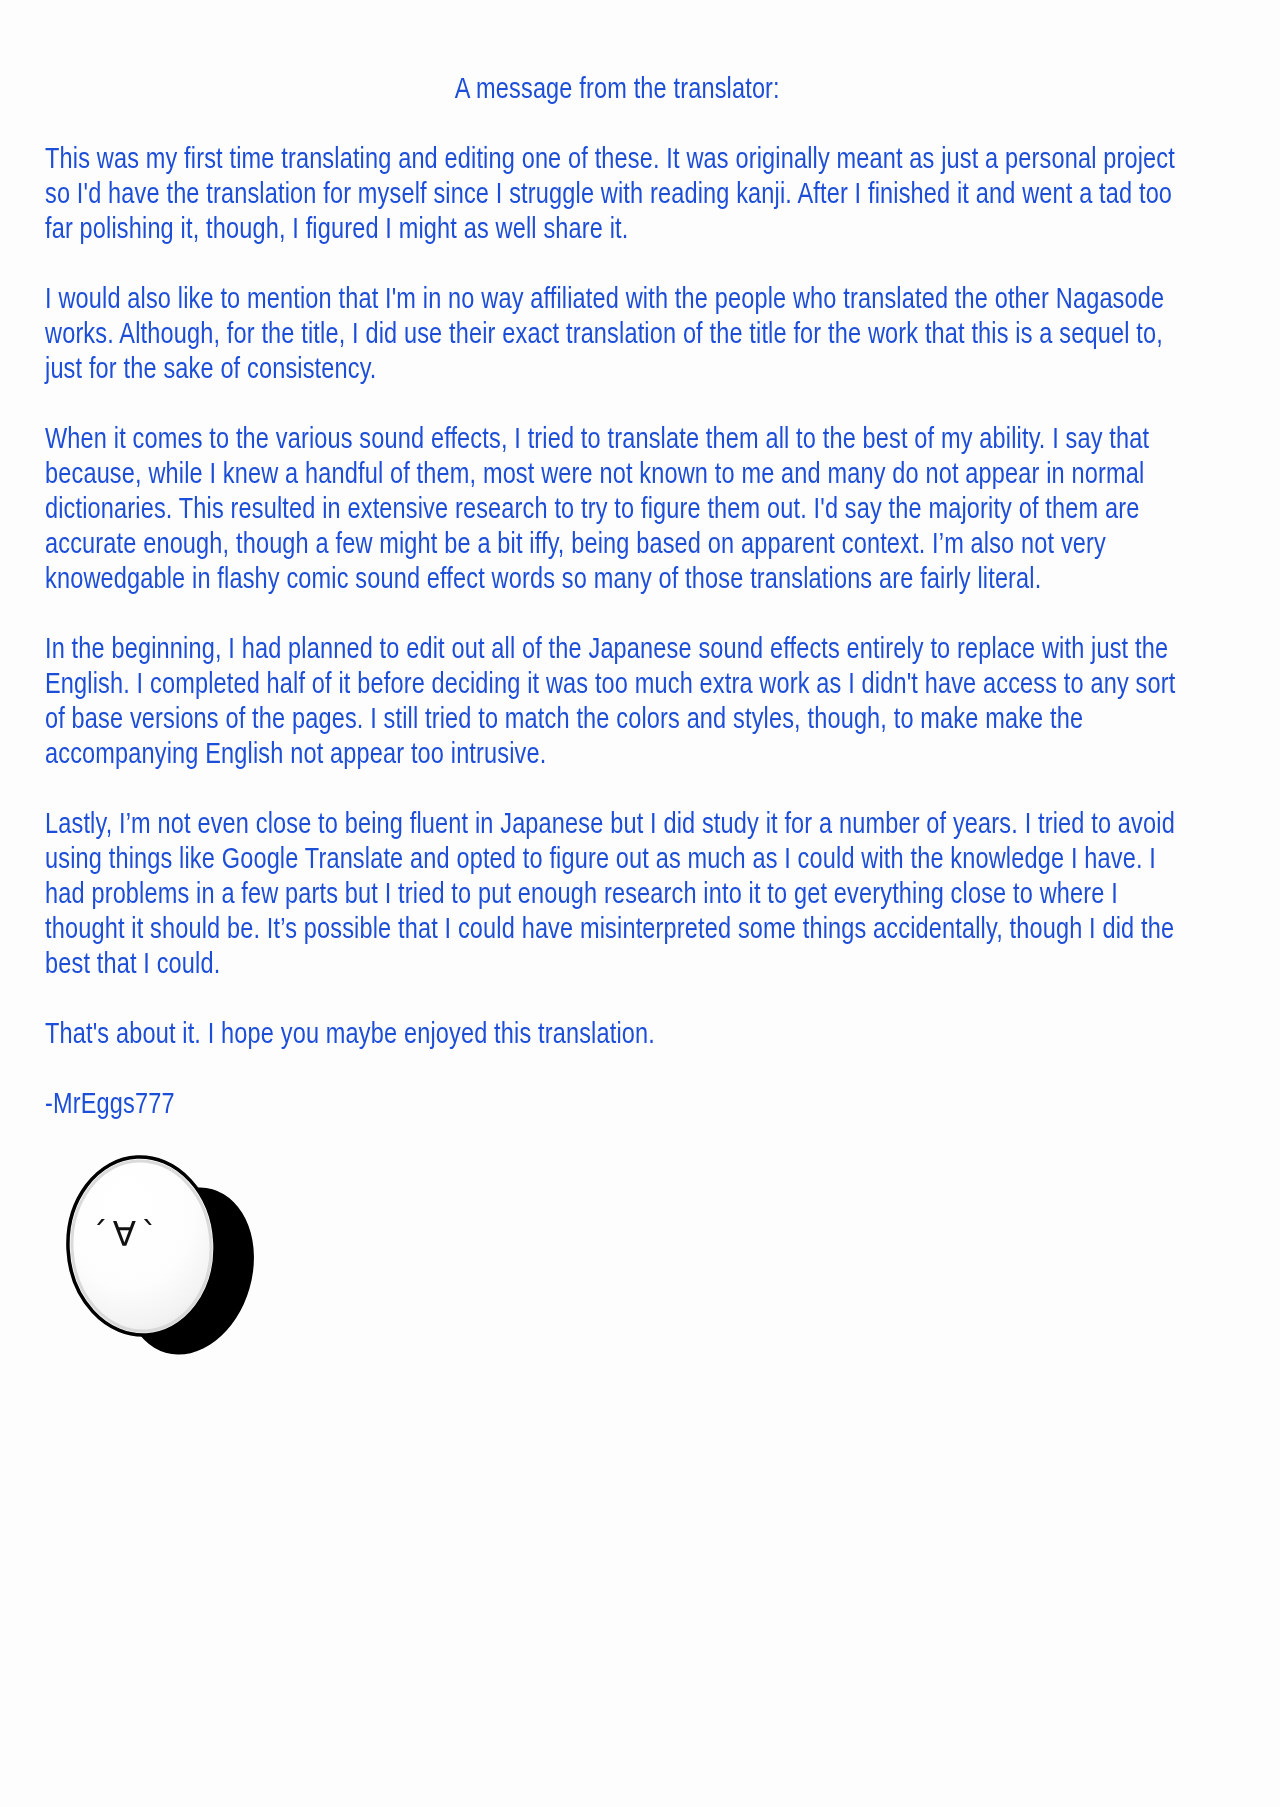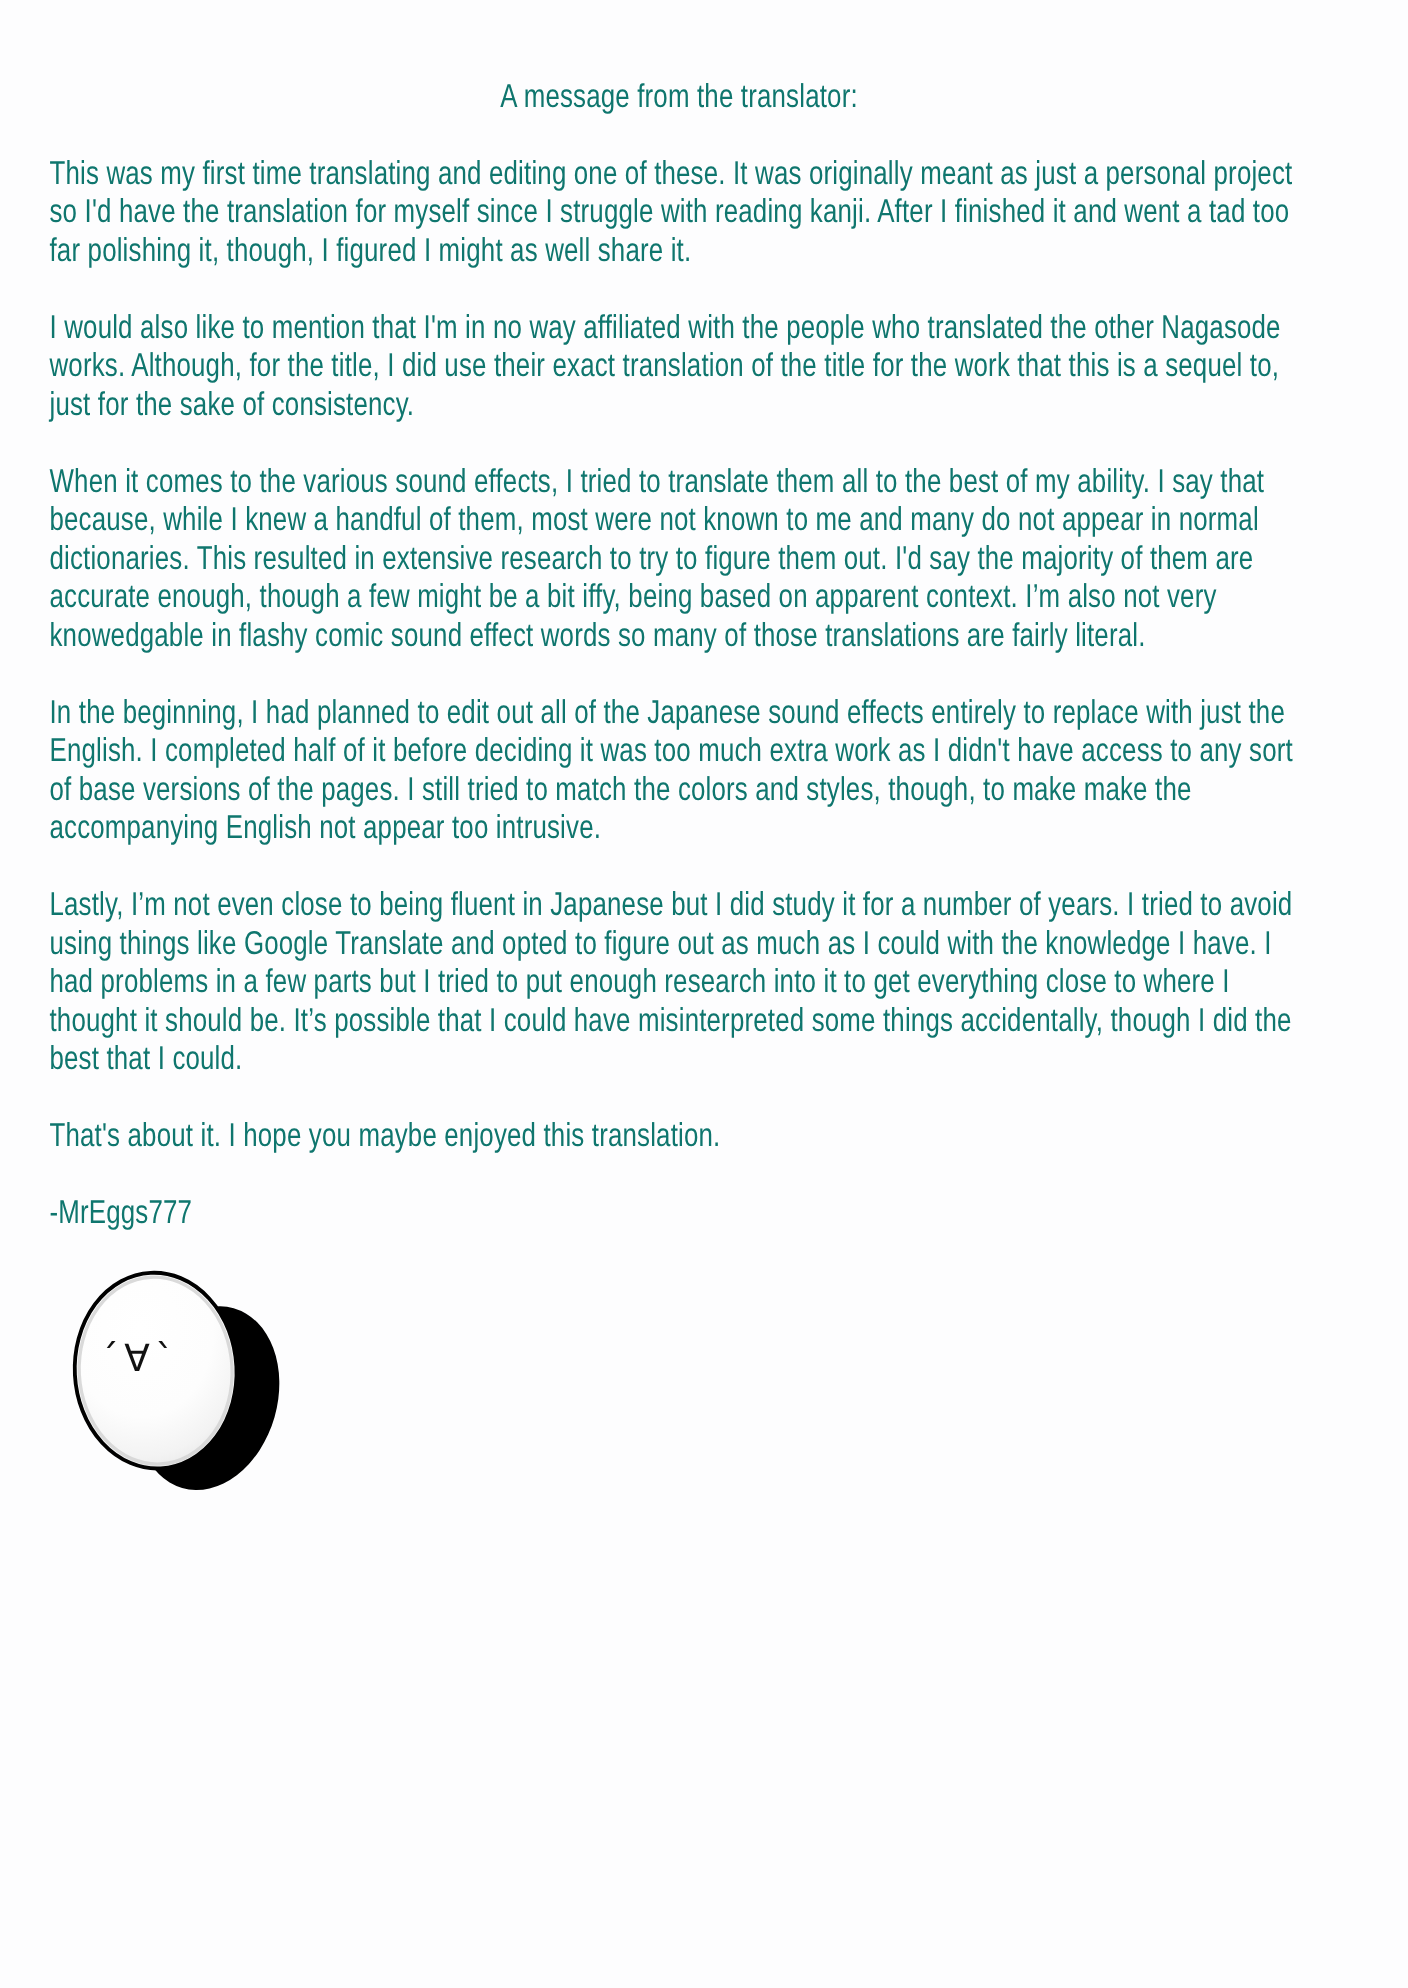--- a/index.html
+++ b/index.html
@@ -7,21 +7,21 @@
     padding: 0;
     background: #ffffff;
   }
   .page {
     position: relative;
     width: 1280px;
     height: 1807px;
     background: #fdfdfe;
     overflow: hidden;
     font-family: "Liberation Sans", sans-serif;
-    color: #0f766e;
+    color: #1d4ed8;
   }
   
   .doc {
     position: absolute;
     left: 45px;
     top: 0;
     width: 1460px;
     padding-top: 70px;
     transform: scaleX(0.784);
     transform-origin: 0 0;

